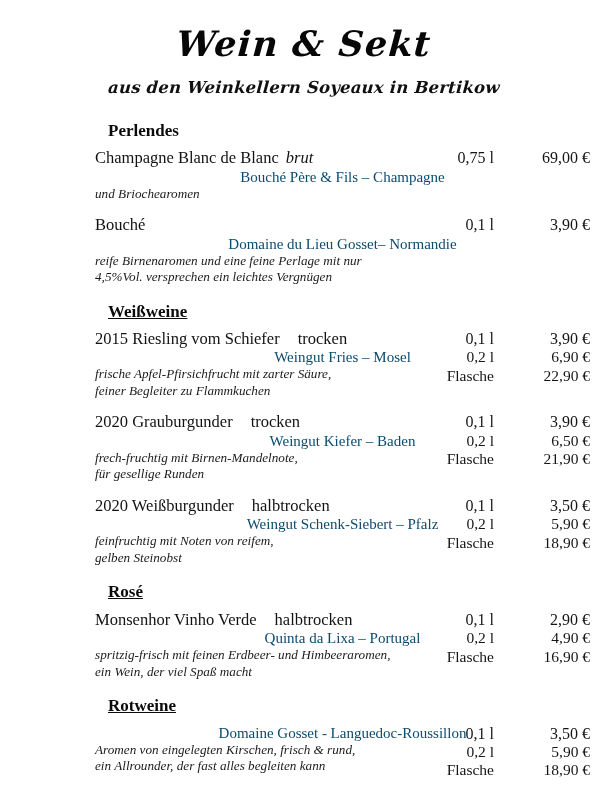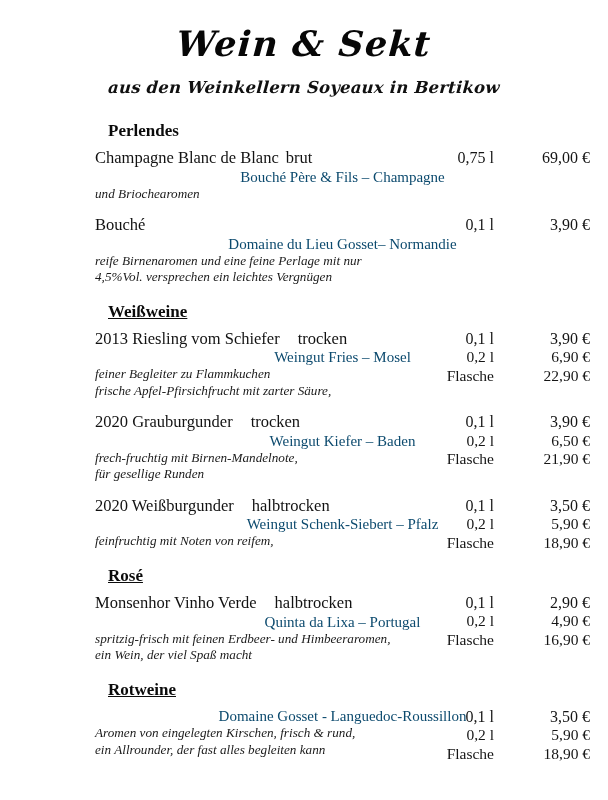--- a/index.html
+++ b/index.html
@@ -86,20 +86,21 @@
   .entry-name {
     font-size: 16.5px;
     line-height: 1.18;
     white-space: nowrap;
     color: #121212;
   }
   .entry-name .style-word {
     display: inline-block;
   }
   .entry-name .style-word.italic {
+    font-style: italic;
   }
   .entry-producer {
     font-size: 15px;
     line-height: 1.2;
     color: #0c4a6e;
     text-align: center;
   }
   .entry-desc {
     font-style: italic;
     font-size: 13.2px;
@@ -184,25 +185,25 @@
               <span class="vol">0,1 l</span>
               <span class="amt">3,90 €</span>
             </div>
           </div>
         </div>
       </div>
       <div class="section">
         <div class="section-heading">Weißweine</div>
         <div class="entry">
           <div class="entry-left">
-            <div class="entry-name"><span>2013 Riesling vom Schiefer</span><span class="style-word" style="margin-left: 18px;">trocken</span></div>
+            <div class="entry-name"><span>2015 Riesling vom Schiefer</span><span class="style-word" style="margin-left: 18px;">trocken</span></div>
             <div class="entry-producer">Weingut Fries – Mosel</div>
             <div class="entry-desc">
+              <div>frische Apfel-Pfirsichfrucht mit zarter Säure,</div>
               <div>feiner Begleiter zu Flammkuchen</div>
-              <div>frische Apfel-Pfirsichfrucht mit zarter Säure,</div>
             </div>
           </div>
           <div class="prices">
             <div class="price-row first">
               <span class="vol">0,1 l</span>
               <span class="amt">3,90 €</span>
             </div>
             <div class="price-row">
               <span class="vol">0,2 l</span>
               <span class="amt">6,90 €</span>
@@ -236,20 +237,21 @@
               <span class="amt">21,90 €</span>
             </div>
           </div>
         </div>
         <div class="entry">
           <div class="entry-left">
             <div class="entry-name"><span>2020 Weißburgunder</span><span class="style-word" style="margin-left: 18px;">halbtrocken</span></div>
             <div class="entry-producer">Weingut Schenk-Siebert – Pfalz</div>
             <div class="entry-desc">
               <div>feinfruchtig mit Noten von reifem,</div>
+              <div>gelben Steinobst</div>
             </div>
           </div>
           <div class="prices">
             <div class="price-row first">
               <span class="vol">0,1 l</span>
               <span class="amt">3,50 €</span>
             </div>
             <div class="price-row">
               <span class="vol">0,2 l</span>
               <span class="amt">5,90 €</span>

